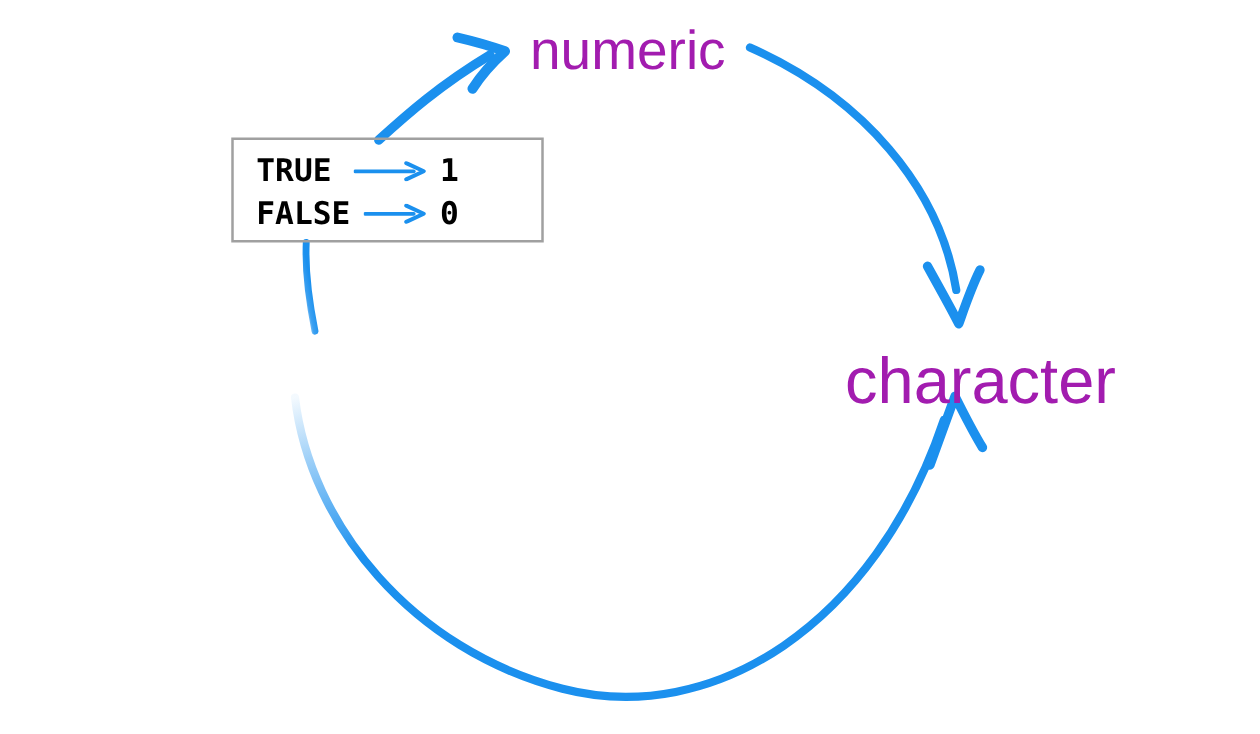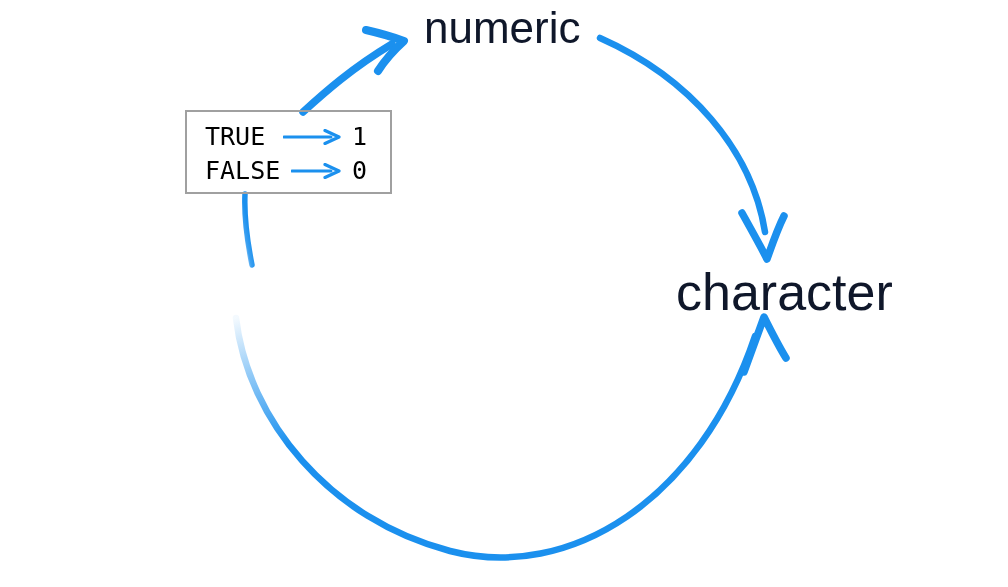--- a/index.html
+++ b/index.html
@@ -26,48 +26,50 @@
     left: 0;
     top: 0;
     width: 1008px;
     height: 587px;
     display: block;
   }
   .node-label {
     position: absolute;
     font-family: "Liberation Sans", sans-serif;
     font-weight: 400;
-    color: #0f172a;
+    color: #a21caf;
     white-space: nowrap;
     line-height: 1;
+    margin-top: 13px;
   }
   #label-numeric {
     left: 424px;
     top: 6px;
     font-size: 44px;
   }
   #label-character {
     left: 676px;
     top: 266px;
     font-size: 52px;
   }
   #label-logical {
     left: 174px;
     top: 266px;
     font-size: 44px;
   }
   #truth-box {
     position: absolute;
     left: 185px;
     top: 110px;
-    width: 207px;
+    width: 250px;
     height: 84px;
     box-sizing: border-box;
     border: 2px solid #a0a0a0;
     background: transparent;
+    font-weight: bold;
   }
   .truth-row {
     position: absolute;
     left: 0;
     width: 100%;
     height: 34px;
     display: flex;
     align-items: center;
   }
   #truth-row-true { top: 8px; }

